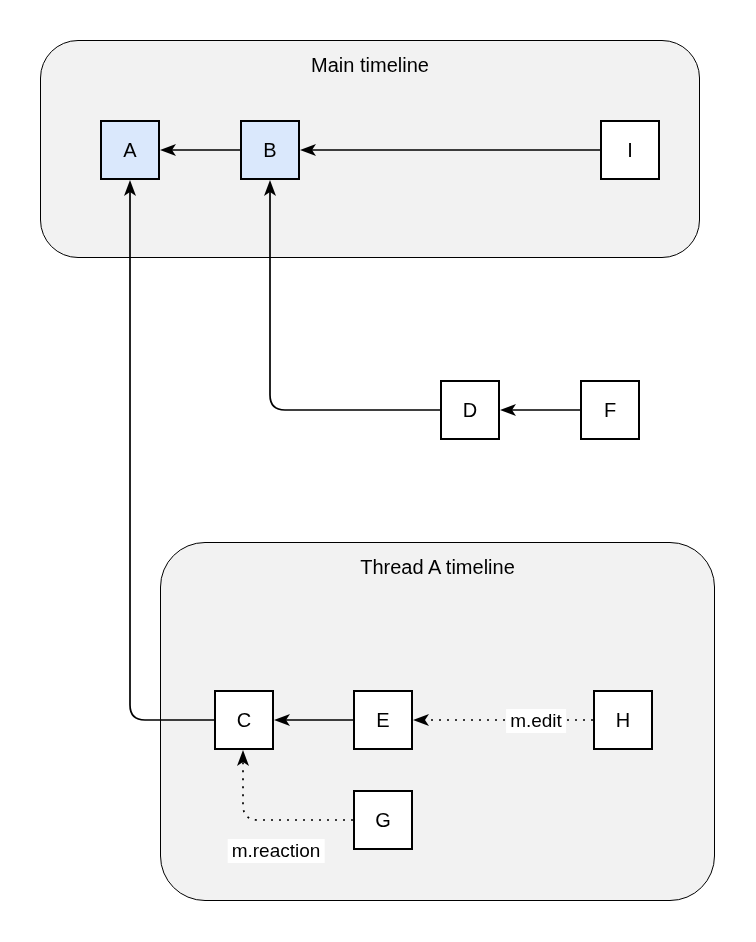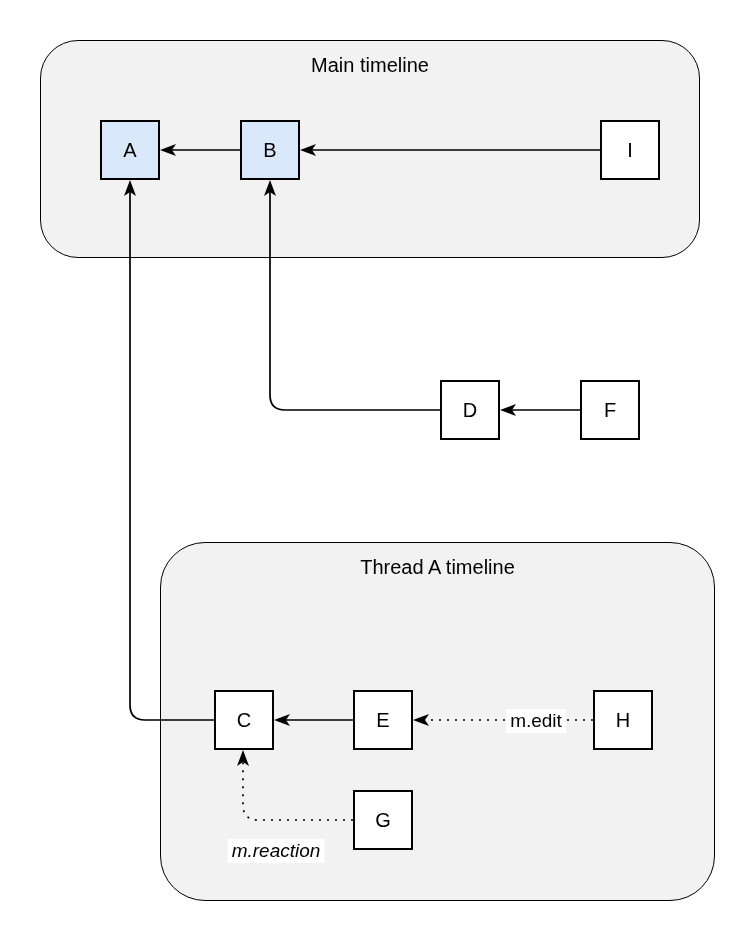--- a/index.html
+++ b/index.html
@@ -84,15 +84,15 @@
   <div class="node highlighted" style="left: 240px; top: 120px; width: 60px; height: 60px;">B</div>
   <div class="node" style="left: 600px; top: 120px; width: 60px; height: 60px;">I</div>
   <div class="node" style="left: 440px; top: 380px; width: 60px; height: 60px;">D</div>
   <div class="node" style="left: 580px; top: 380px; width: 60px; height: 60px;">F</div>
   <div class="node" style="left: 214px; top: 690px; width: 60px; height: 60px;">C</div>
   <div class="node" style="left: 353px; top: 690px; width: 60px; height: 60px;">E</div>
   <div class="node" style="left: 593px; top: 690px; width: 60px; height: 60px;">H</div>
   <div class="node" style="left: 353px; top: 790px; width: 60px; height: 60px;">G</div>
 
   <span class="edge-label" style="left: 536px; top: 721px;">m.edit</span>
-  <span class="edge-label" style="left: 276px; top: 851px; font-style: italic;">m.reaction</span>
+  <span class="edge-label" style="left: 276px; top: 851px;">m.reaction</span>
 
 </div>
 
 </body></html>

